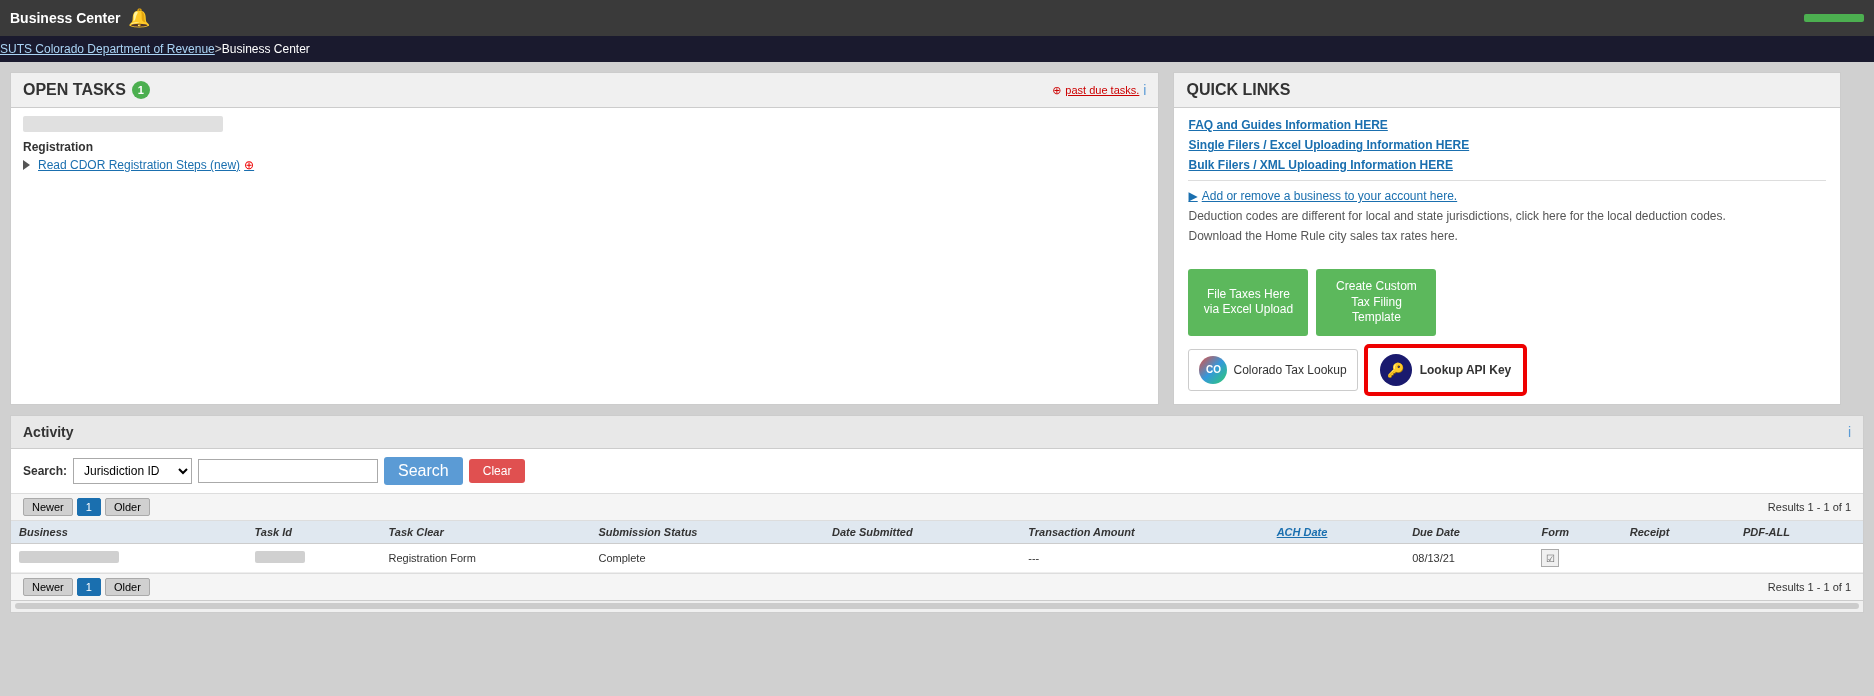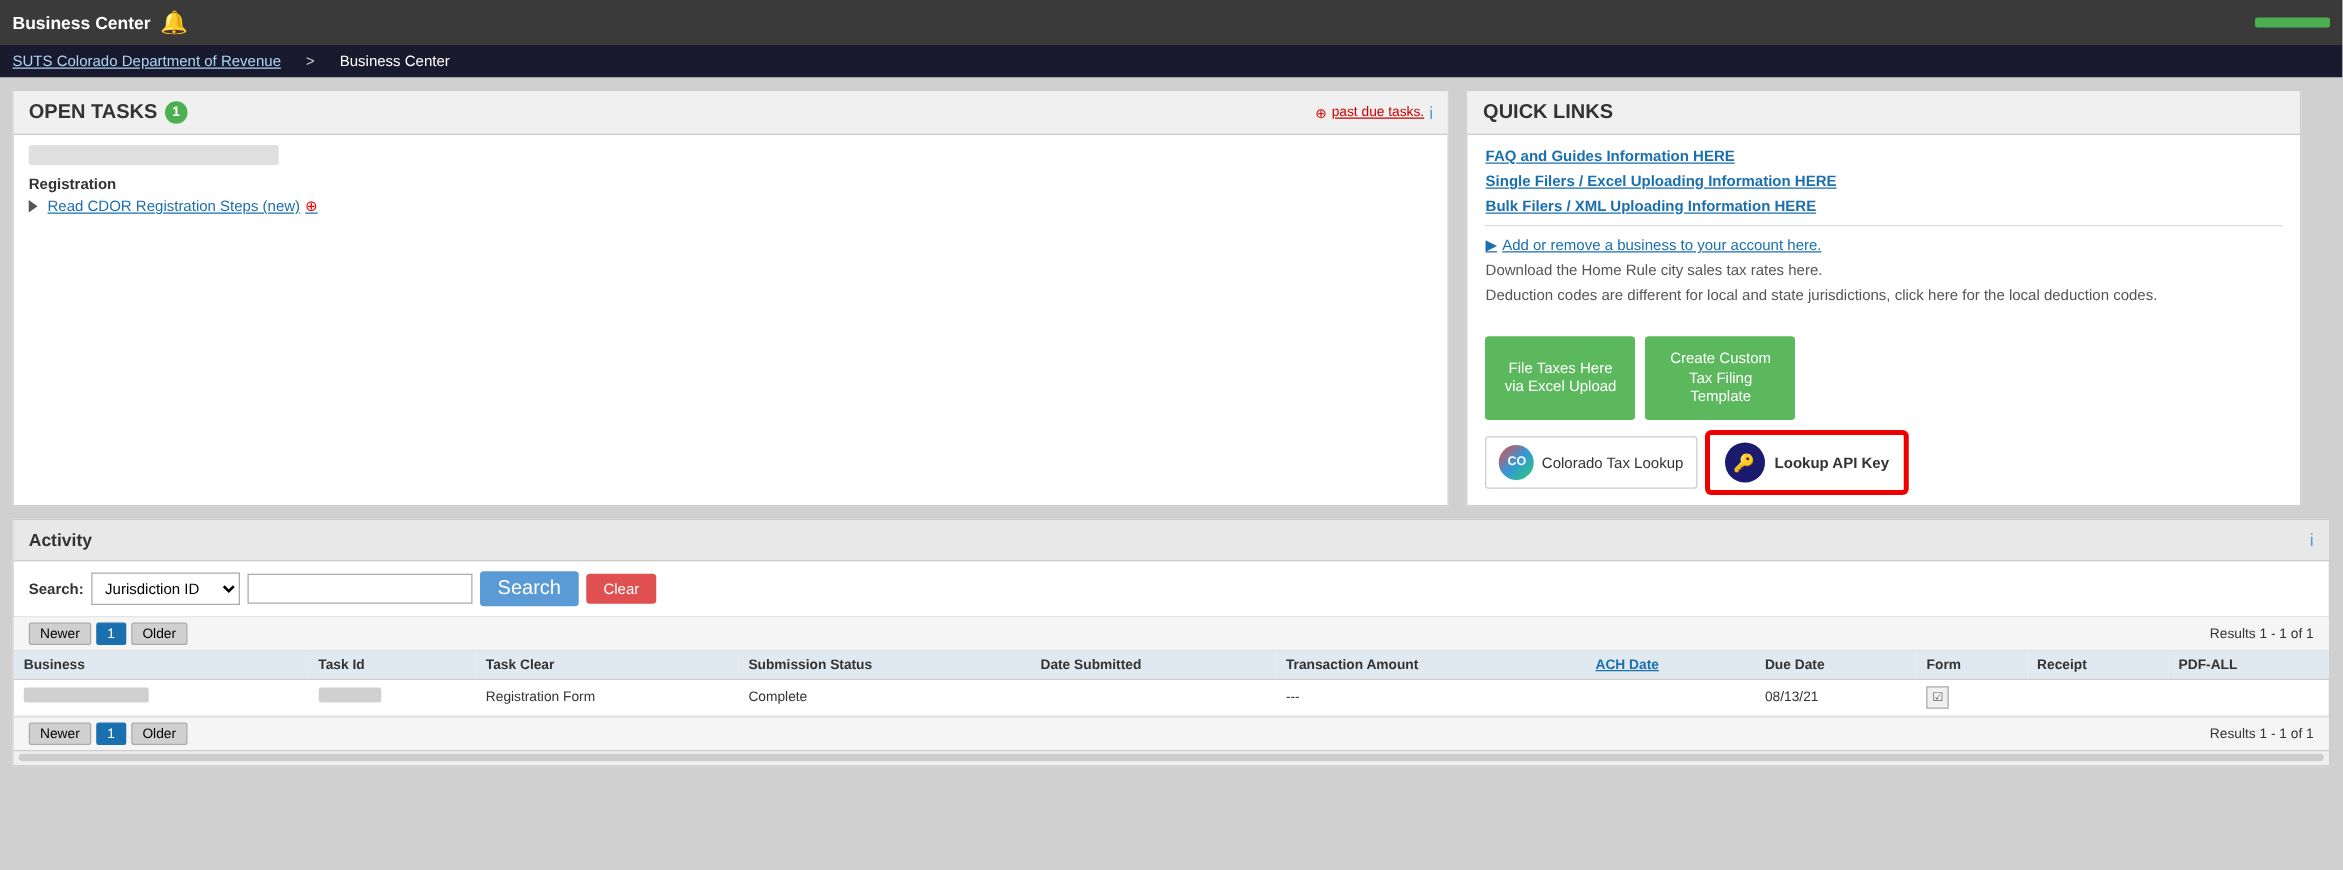--- a/index.html
+++ b/index.html
@@ -16,26 +16,26 @@
     }
     .top-bar-left { display: flex; align-items: center; gap: 8px; }
     .top-bar-title { color: #fff; font-weight: bold; font-size: 14px; }
     .bell-icon { color: #f5a623; font-size: 18px; }
     .top-bar-right { display: flex; align-items: center; }
     .green-bar { width: 60px; height: 8px; background: #4caf50; border-radius: 2px; }
 
     
     .breadcrumb-bar {
       background: #1a1a2e;
-      padding: 6px 10px;
+      padding: 6px 0;
       color: #ccc;
       font-size: 12px;
       display: flex;
       align-items: center;
-      gap: 20px;
+      gap: 0;
     }
     .breadcrumb-link { color: #aad4f5; text-decoration: underline; cursor: pointer; }
     .breadcrumb-sep { color: #ccc; }
     .breadcrumb-current { color: #fff; }
 
     
     .main-content {
       display: flex;
       gap: 4px;
       padding: 10px;
@@ -274,21 +274,21 @@
       border: 1px solid #1a6faf;
       padding: 2px 8px;
       font-size: 11px;
       cursor: pointer;
       border-radius: 2px;
     }
     .results-text { font-size: 11px; color: #333; }
 
     
     .activity-table { width: 100%; border-collapse: collapse; font-size: 11px; }
-    .activity-table thead tr { background: #e0e8f0; }
+    .activity-table thead tr { background: #e0e8f0; font-style: italic; }
     .activity-table th {
       padding: 5px 8px;
       text-align: left;
       border-bottom: 1px solid #ccc;
       font-size: 11px;
       font-weight: bold;
       color: #333;
     }
     .activity-table th.sortable { color: #1a6faf; text-decoration: underline; cursor: pointer; }
     .activity-table td {
@@ -400,24 +400,24 @@
     <div class="ql-content">
       <a class="ql-link">FAQ and Guides Information HERE</a>
       <a class="ql-link">Single Filers / Excel Uploading Information HERE</a>
       <a class="ql-link">Bulk Filers / XML Uploading Information HERE</a>
       <hr class="ql-divider">
       <div class="ql-add-remove">
         <span>▶</span>
         <span>Add or remove a business to your account here.</span>
       </div>
       <p class="ql-text">
-        <span>Download the Home Rule city sales tax rates here.</span>
+        <span>Deduction codes are different for local and state jurisdictions, click here for the local deduction codes.</span>
       </p>
       <p class="ql-text">
-        <span>Deduction codes are different for local and state jurisdictions, click here for the local deduction codes.</span>
+        <span>Download the Home Rule city sales tax rates here.</span>
       </p>
     </div>
     <div class="buttons-row">
       <button class="btn-green">File Taxes Here via Excel Upload</button>
       <button class="btn-green">Create Custom Tax Filing Template</button>
     </div>
     <div class="bottom-buttons-row">
       <button class="btn-tax-lookup">
         <div class="tax-lookup-logo">CO</div>
         <span>Colorado Tax Lookup</span>

